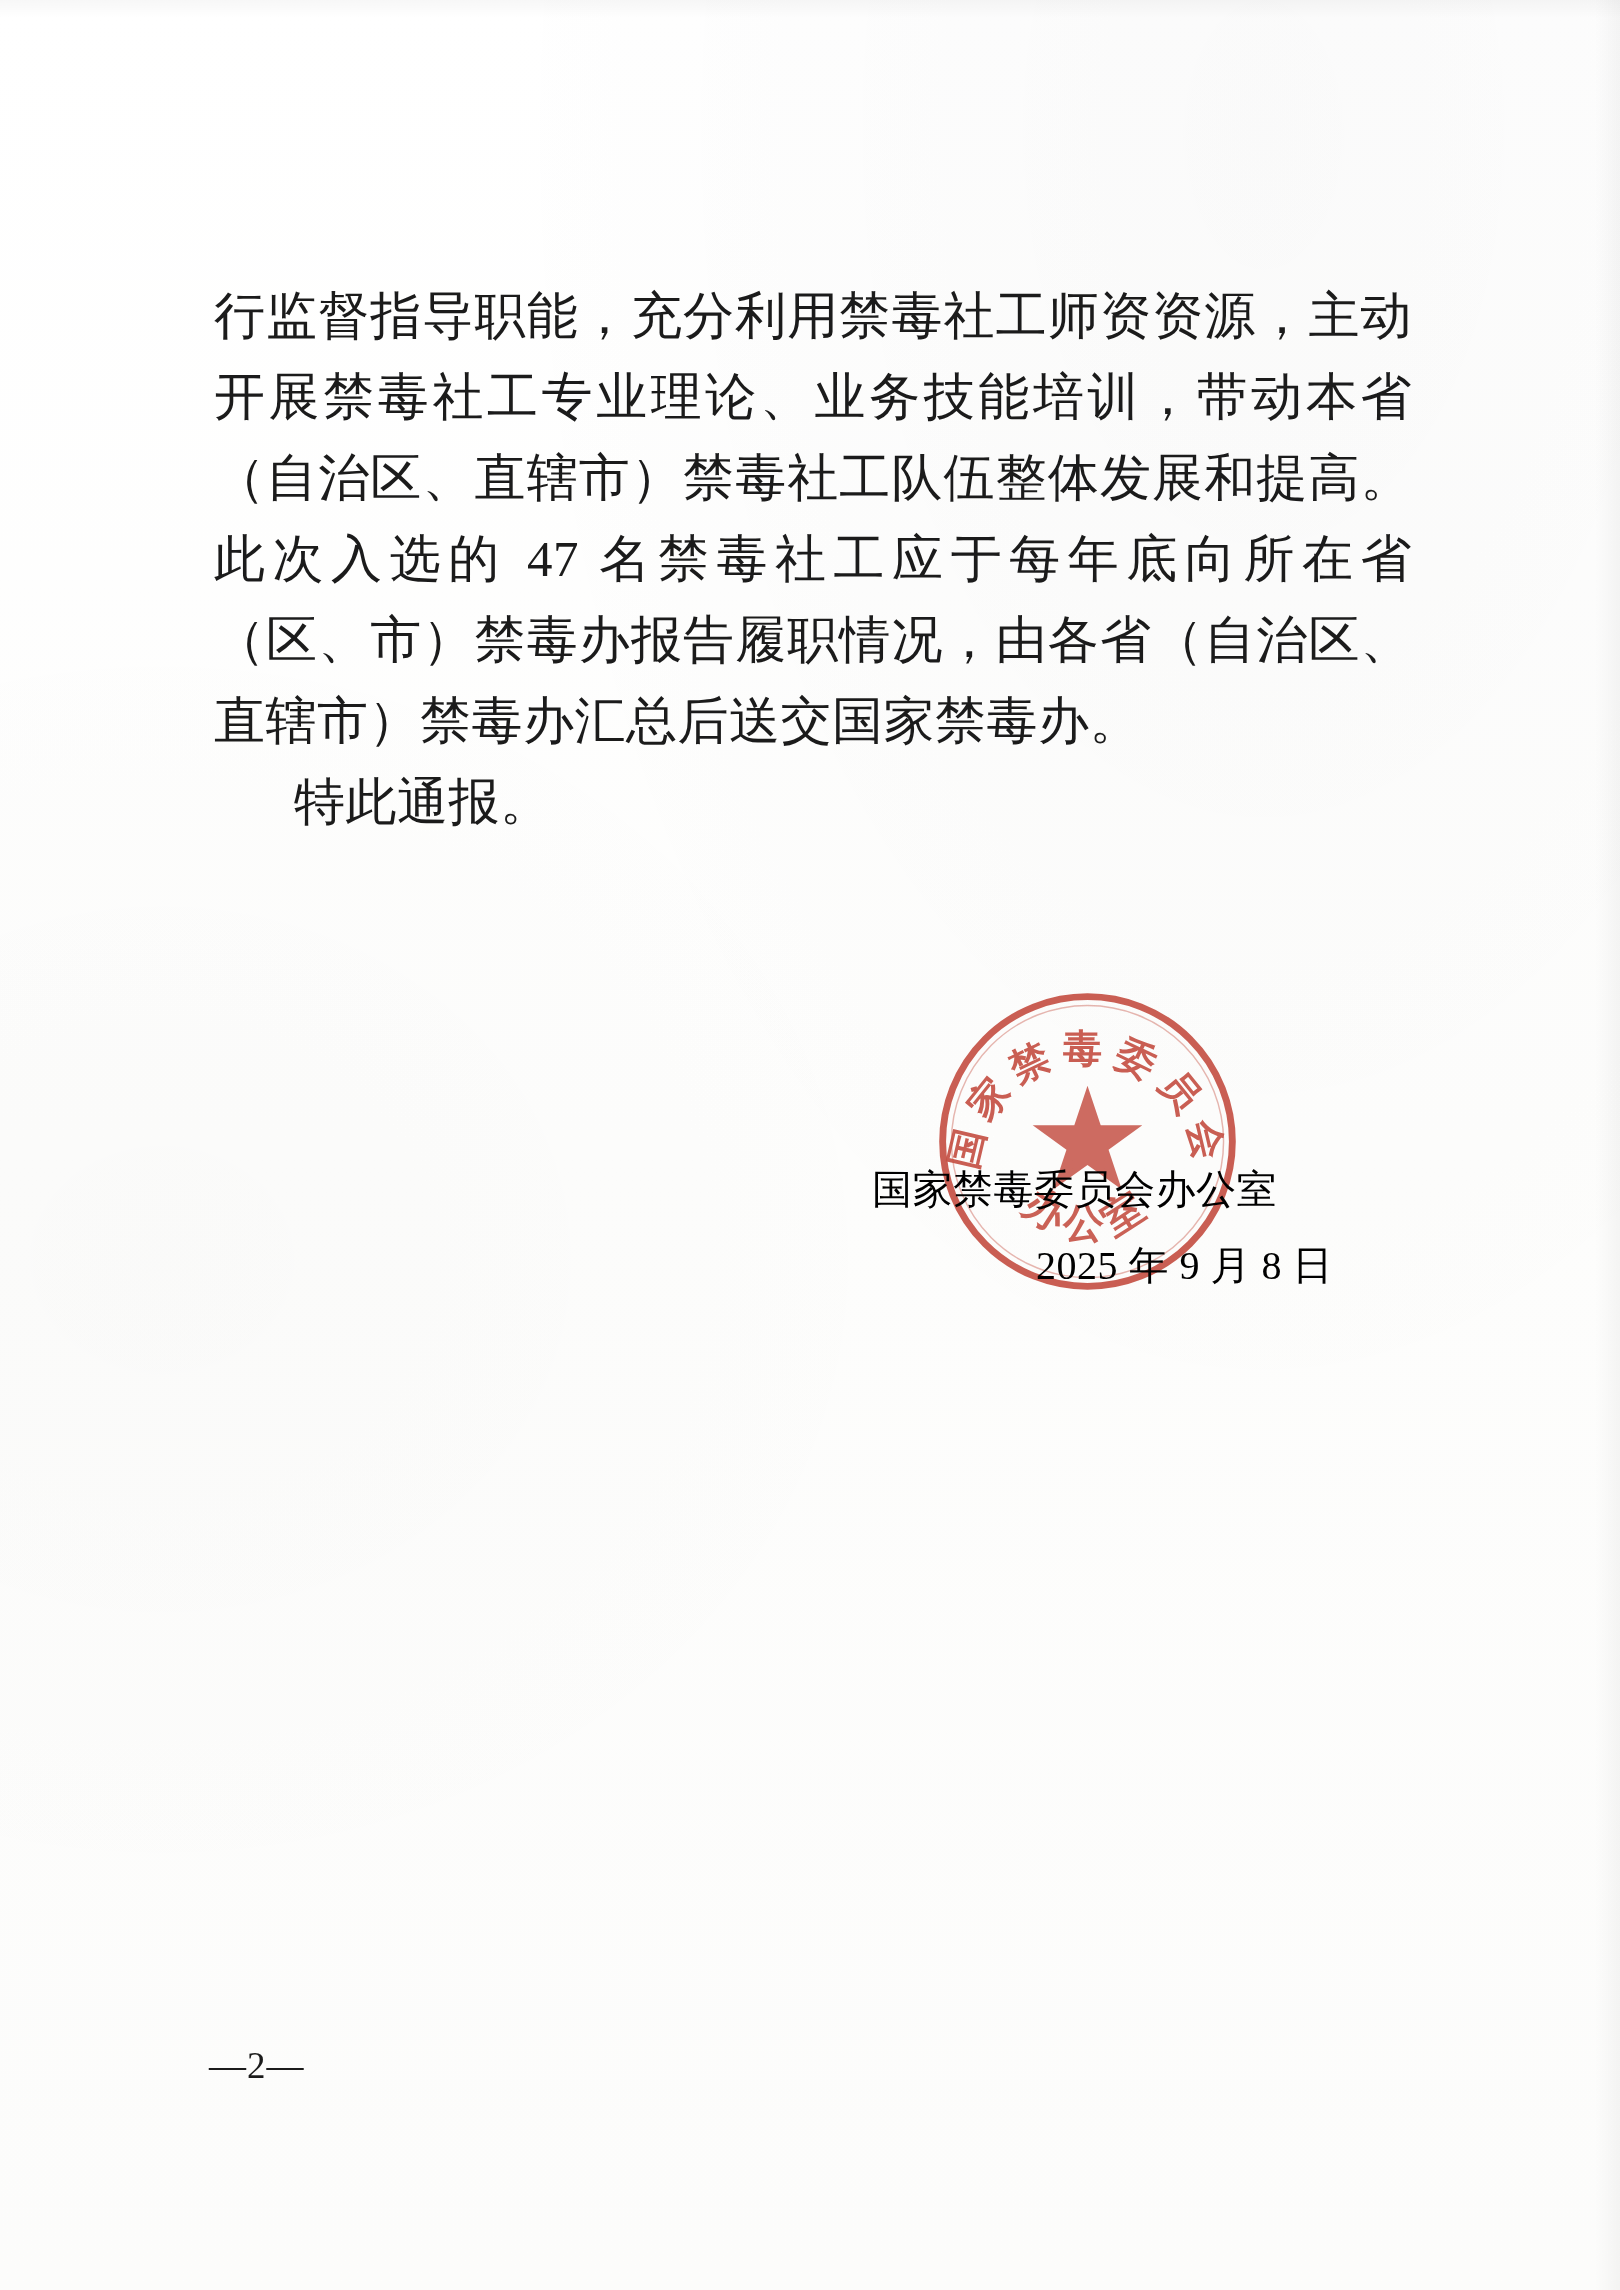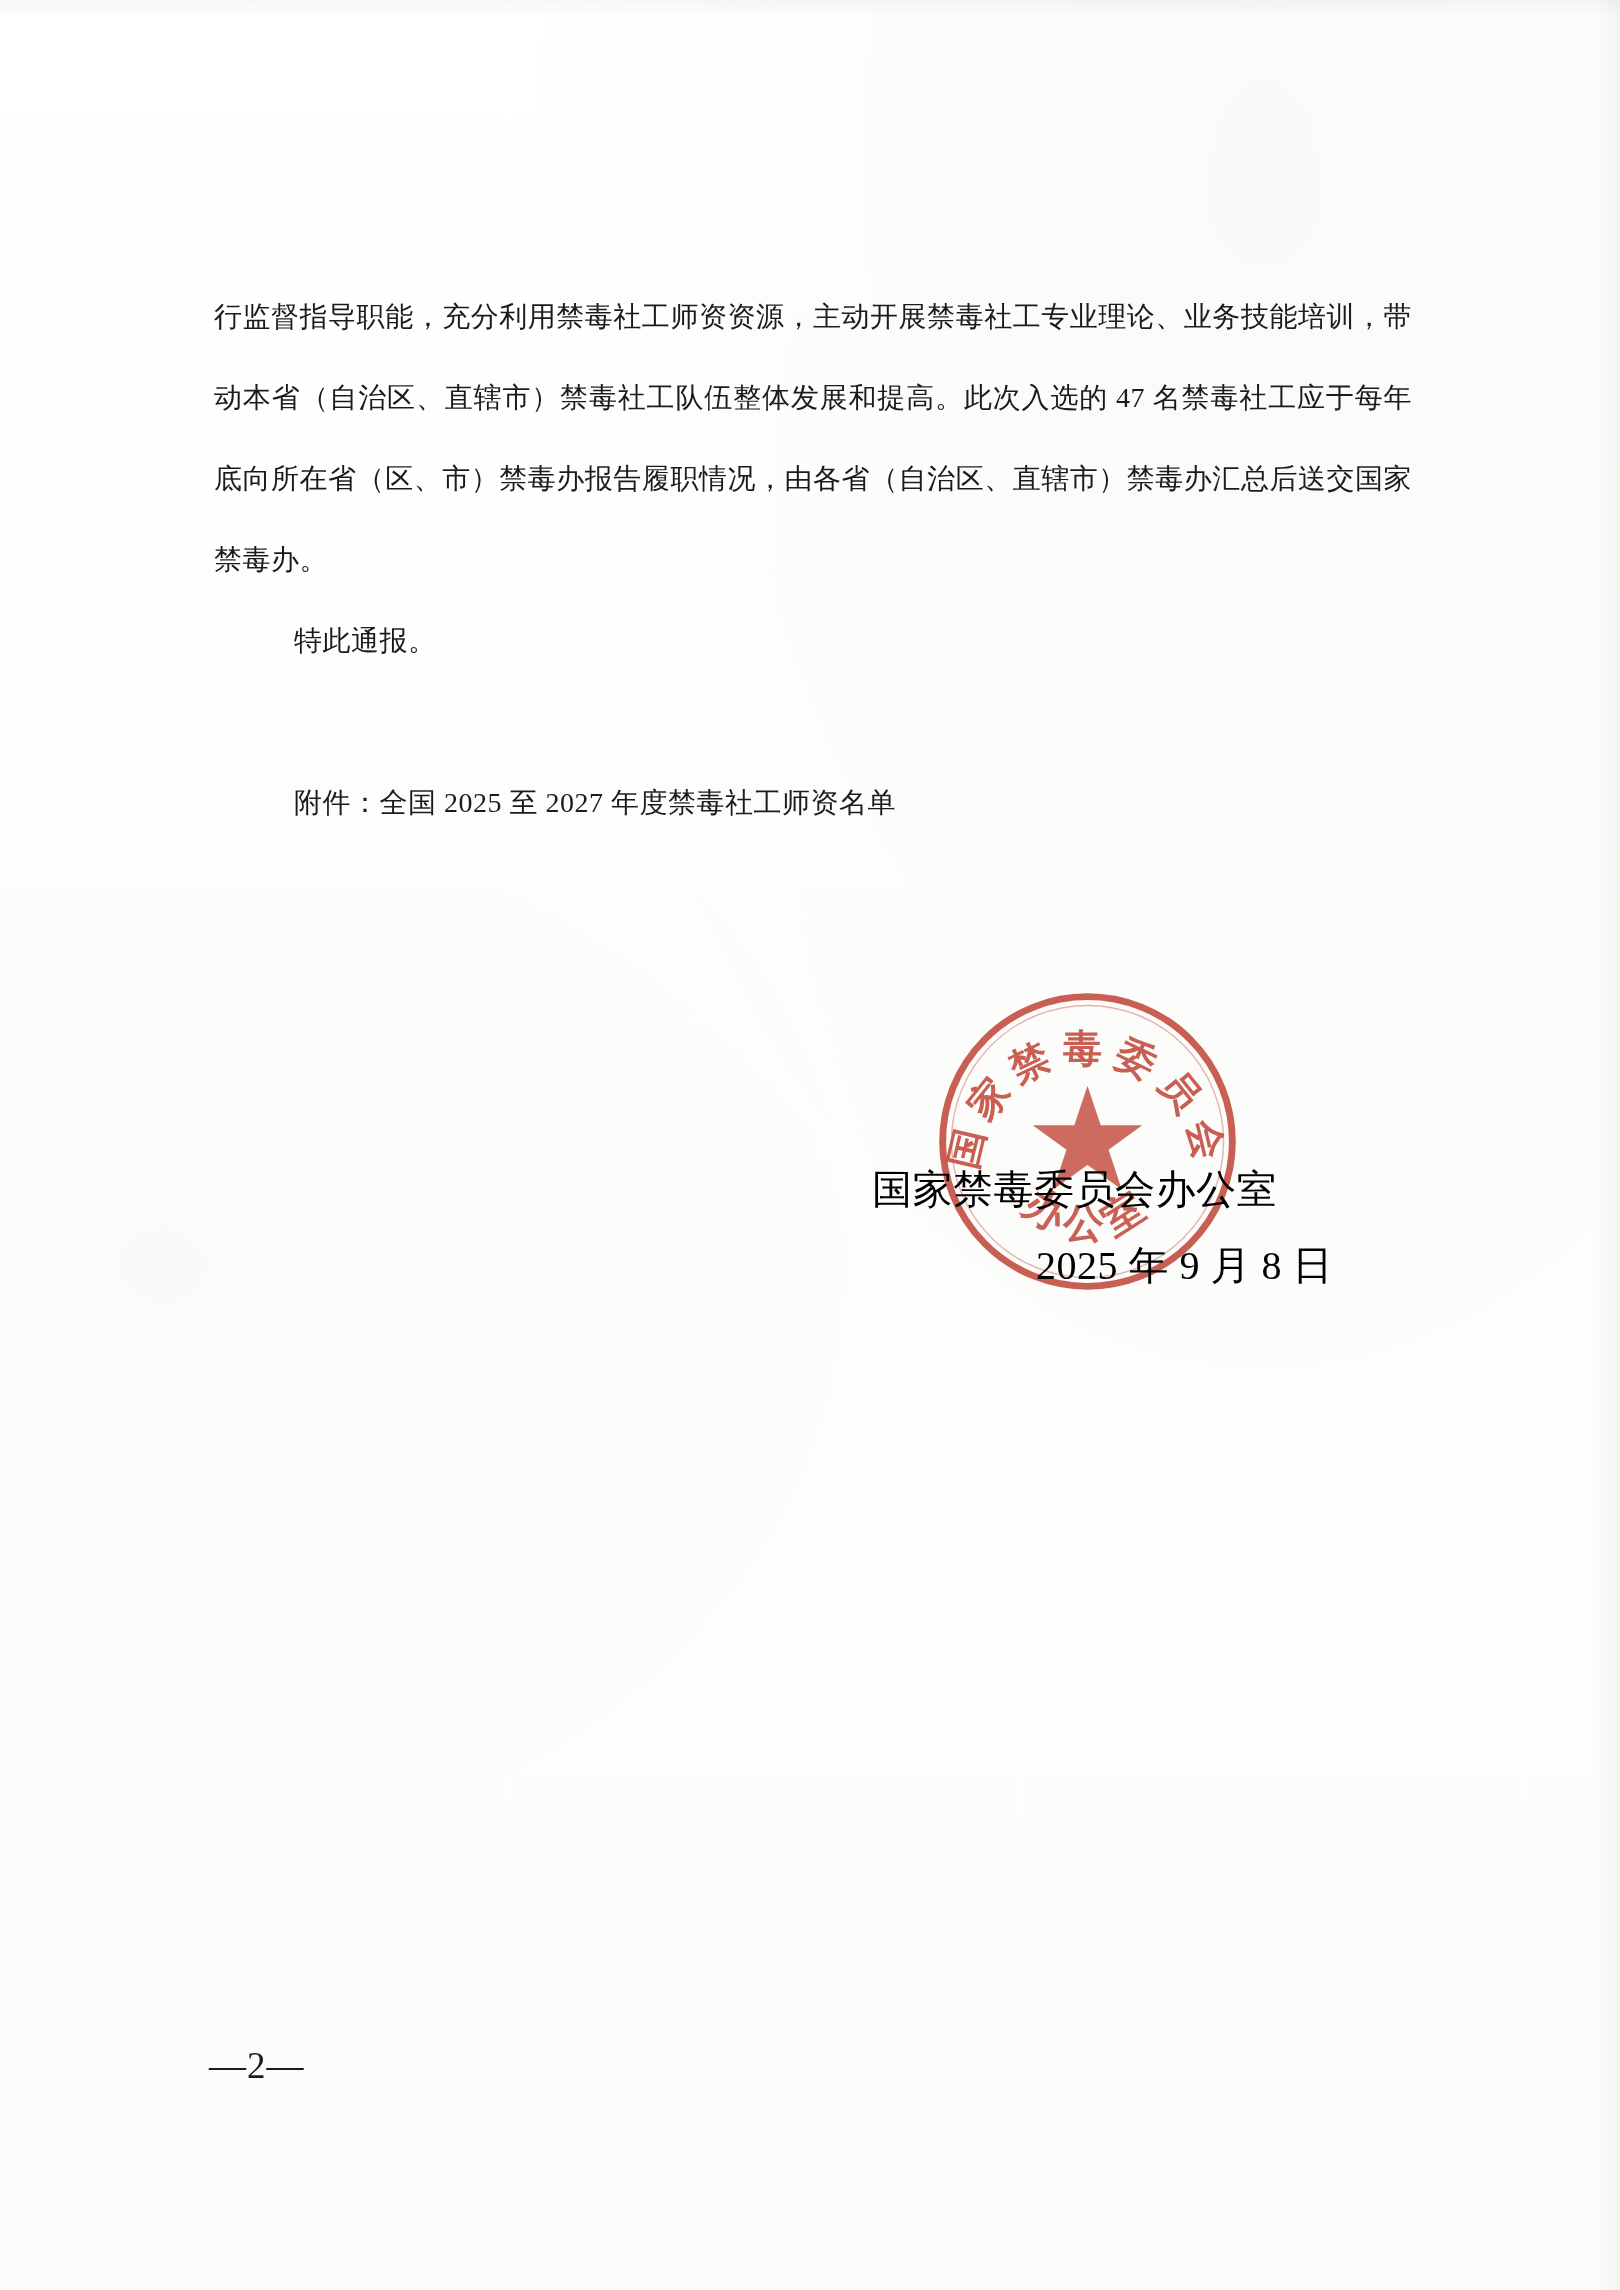--- a/index.html
+++ b/index.html
@@ -26,21 +26,21 @@
       radial-gradient(ellipse at 78% 6%, rgba(0,0,0,0.020) 0%, rgba(0,0,0,0) 45%),
       radial-gradient(ellipse at 10% 55%, rgba(0,0,0,0.012) 0%, rgba(0,0,0,0) 40%),
       linear-gradient(180deg, #ffffff 0%, #fdfdfc 50%, #fcfcfb 100%);
     pointer-events: none;
   }
   .body-text {
     position: absolute;
     left: 214px;
     top: 276px;
     width: 1198px;
-    font-size: 28px;
+    font-size: 51px;
     line-height: 81px;
     color: #1b1b1b;
     letter-spacing: 0.5px;
   }
   .para {
     margin: 0;
     text-align: justify;
     text-align-last: justify;
     text-justify: inter-character;
   }
@@ -124,21 +124,20 @@
 <body>
 
 <div class="page">
 
   <div class="top-shadow"></div>
 
   <div class="body-text">
     <p class="para last-left">行监督指导职能，充分利用禁毒社工师资资源，主动开展禁毒社工专业理论、业务技能培训，带动本省（自治区、直辖市）禁毒社工队伍整体发展和提高。此次入选的 47 名禁毒社工应于每年底向所在省（区、市）禁毒办报告履职情况，由各省（自治区、直辖市）禁毒办汇总后送交国家禁毒办。</p>
     <p class="para indent">特此通报。</p>
     <div class="para-spacer"></div>
-    <p class="para indent">附件：全国 2025 至 2027 年度禁毒社工师资名单</p>
   </div>
 
   <div class="seal">
     <svg width="323" height="323" viewBox="0 0 330 330" xmlns="http://www.w3.org/2000/svg">
       <defs>
         <path id="arcTop" d="M 55,175 A 112,112 0 0 1 275,175" fill="none"></path>
         <path id="arcBottom" d="M 78,188 A 88,88 0 0 0 252,188" fill="none"></path>
       </defs>
       <g stroke="#c0392b" fill="none" opacity="0.92">
         <circle cx="165" cy="165" r="148" stroke-width="7"></circle>

